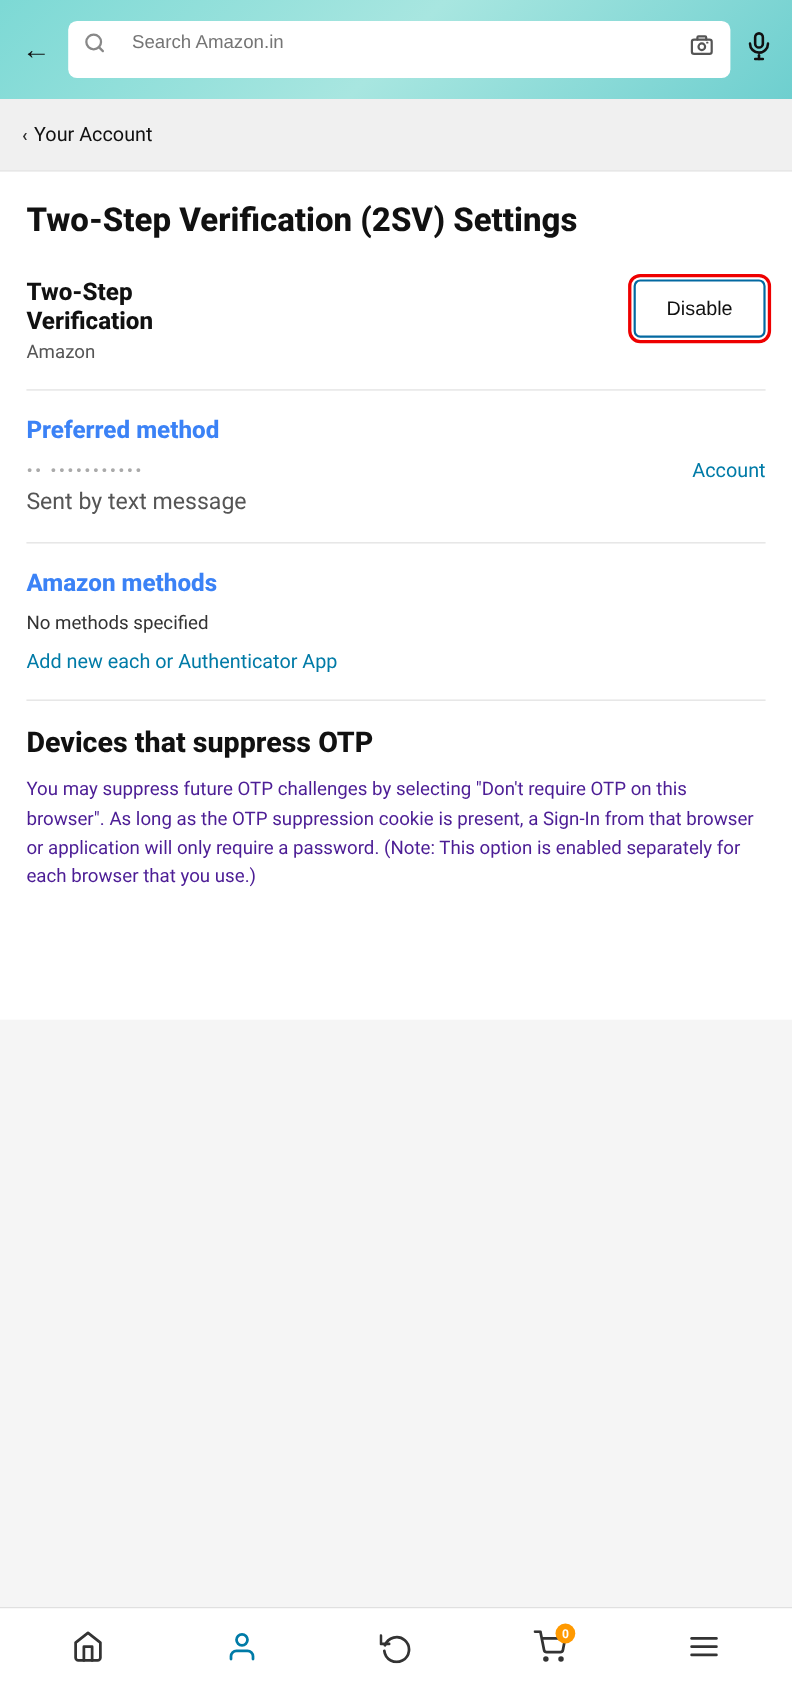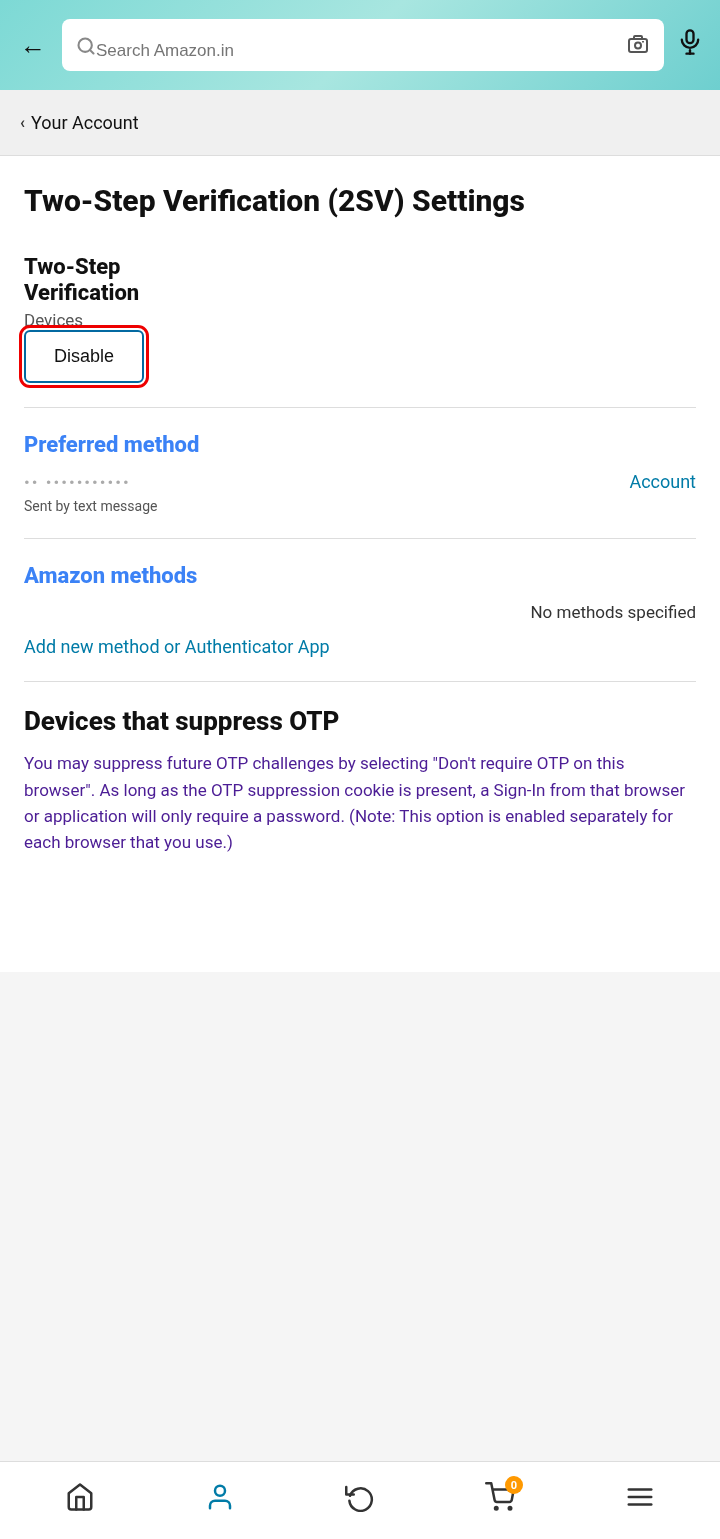--- a/index.html
+++ b/index.html
@@ -28,23 +28,23 @@
       flex-shrink: 0;
       background: none;
       border: none;
       padding: 4px;
     }
     .search-bar {
       flex: 1;
       background: #fff;
       border-radius: 8px;
       display: flex;
-      align-items: flex-end;
+      align-items: flex-start;
       padding: 10px 14px;
-      gap: 0;
+      gap: 24px;
       height: 52px;
     }
     .search-icon-svg {
       color: #888;
       font-size: 20px;
       flex-shrink: 0;
     }
     .search-input {
       flex: 1;
       border: none;
@@ -97,21 +97,20 @@
       line-height: 1.25;
       margin-bottom: 34px;
     }
 
     
     .tsv-row {
       display: flex;
       align-items: flex-start;
       justify-content: space-between;
       margin-bottom: 10px;
-      flex-direction: column;
     }
     .tsv-label {
       font-size: 22px;
       font-weight: 800;
       color: #111;
       line-height: 1.2;
     }
     .tsv-status {
       font-size: 17px;
       color: #555;
@@ -155,30 +154,29 @@
       color: #aaa;
       letter-spacing: 2px;
     }
     .change-link {
       font-size: 18px;
       color: #007ba7;
       text-decoration: none;
       cursor: pointer;
     }
     .method-desc {
-      font-size: 14px;
+      font-size: 21px;
       color: #555;
     }
 
     
     .no-methods {
       font-size: 17px;
       color: #333;
       margin-bottom: 14px;
-      text-align: right;
     }
     .add-link {
       font-size: 18px;
       color: #007ba7;
       text-decoration: none;
       cursor: pointer;
     }
 
     
     .devices-title {
@@ -281,42 +279,42 @@
   <span class="breadcrumb-text">Your Account</span>
 </div>
 
 <div class="main-content">
 
   <h1 class="page-title">Two-Step Verification (2SV) Settings</h1>
 
   <div class="tsv-row">
     <div>
       <div class="tsv-label">Two-Step<br>Verification</div>
-      <div class="tsv-status">Devices</div>
+      <div class="tsv-status">Amazon</div>
     </div>
     <button class="disable-btn">Disable</button>
   </div>
 
   <hr class="divider">
 
   <div>
     <div class="section-title">Preferred method</div>
     <div class="method-row">
       <span class="phone-masked">•• •••••••••••</span>
       <a class="change-link">Account</a>
     </div>
     <div class="method-desc">Sent by text message</div>
   </div>
 
   <hr class="divider">
 
   <div>
     <div class="section-title">Amazon methods</div>
     <div class="no-methods">No methods specified</div>
-    <a class="add-link">Add new method or Authenticator App</a>
+    <a class="add-link">Add new each or Authenticator App</a>
   </div>
 
   <hr class="divider">
 
   <div>
     <div class="devices-title">Devices that suppress OTP</div>
     <p class="devices-text">You may suppress future OTP challenges by selecting "Don't require OTP on this browser". As long as the OTP suppression cookie is present, a Sign-In from that browser or application will only require a password. (Note: This option is enabled separately for each browser that you use.)</p>
   </div>
 
   <div class="bottom-spacer"></div>

